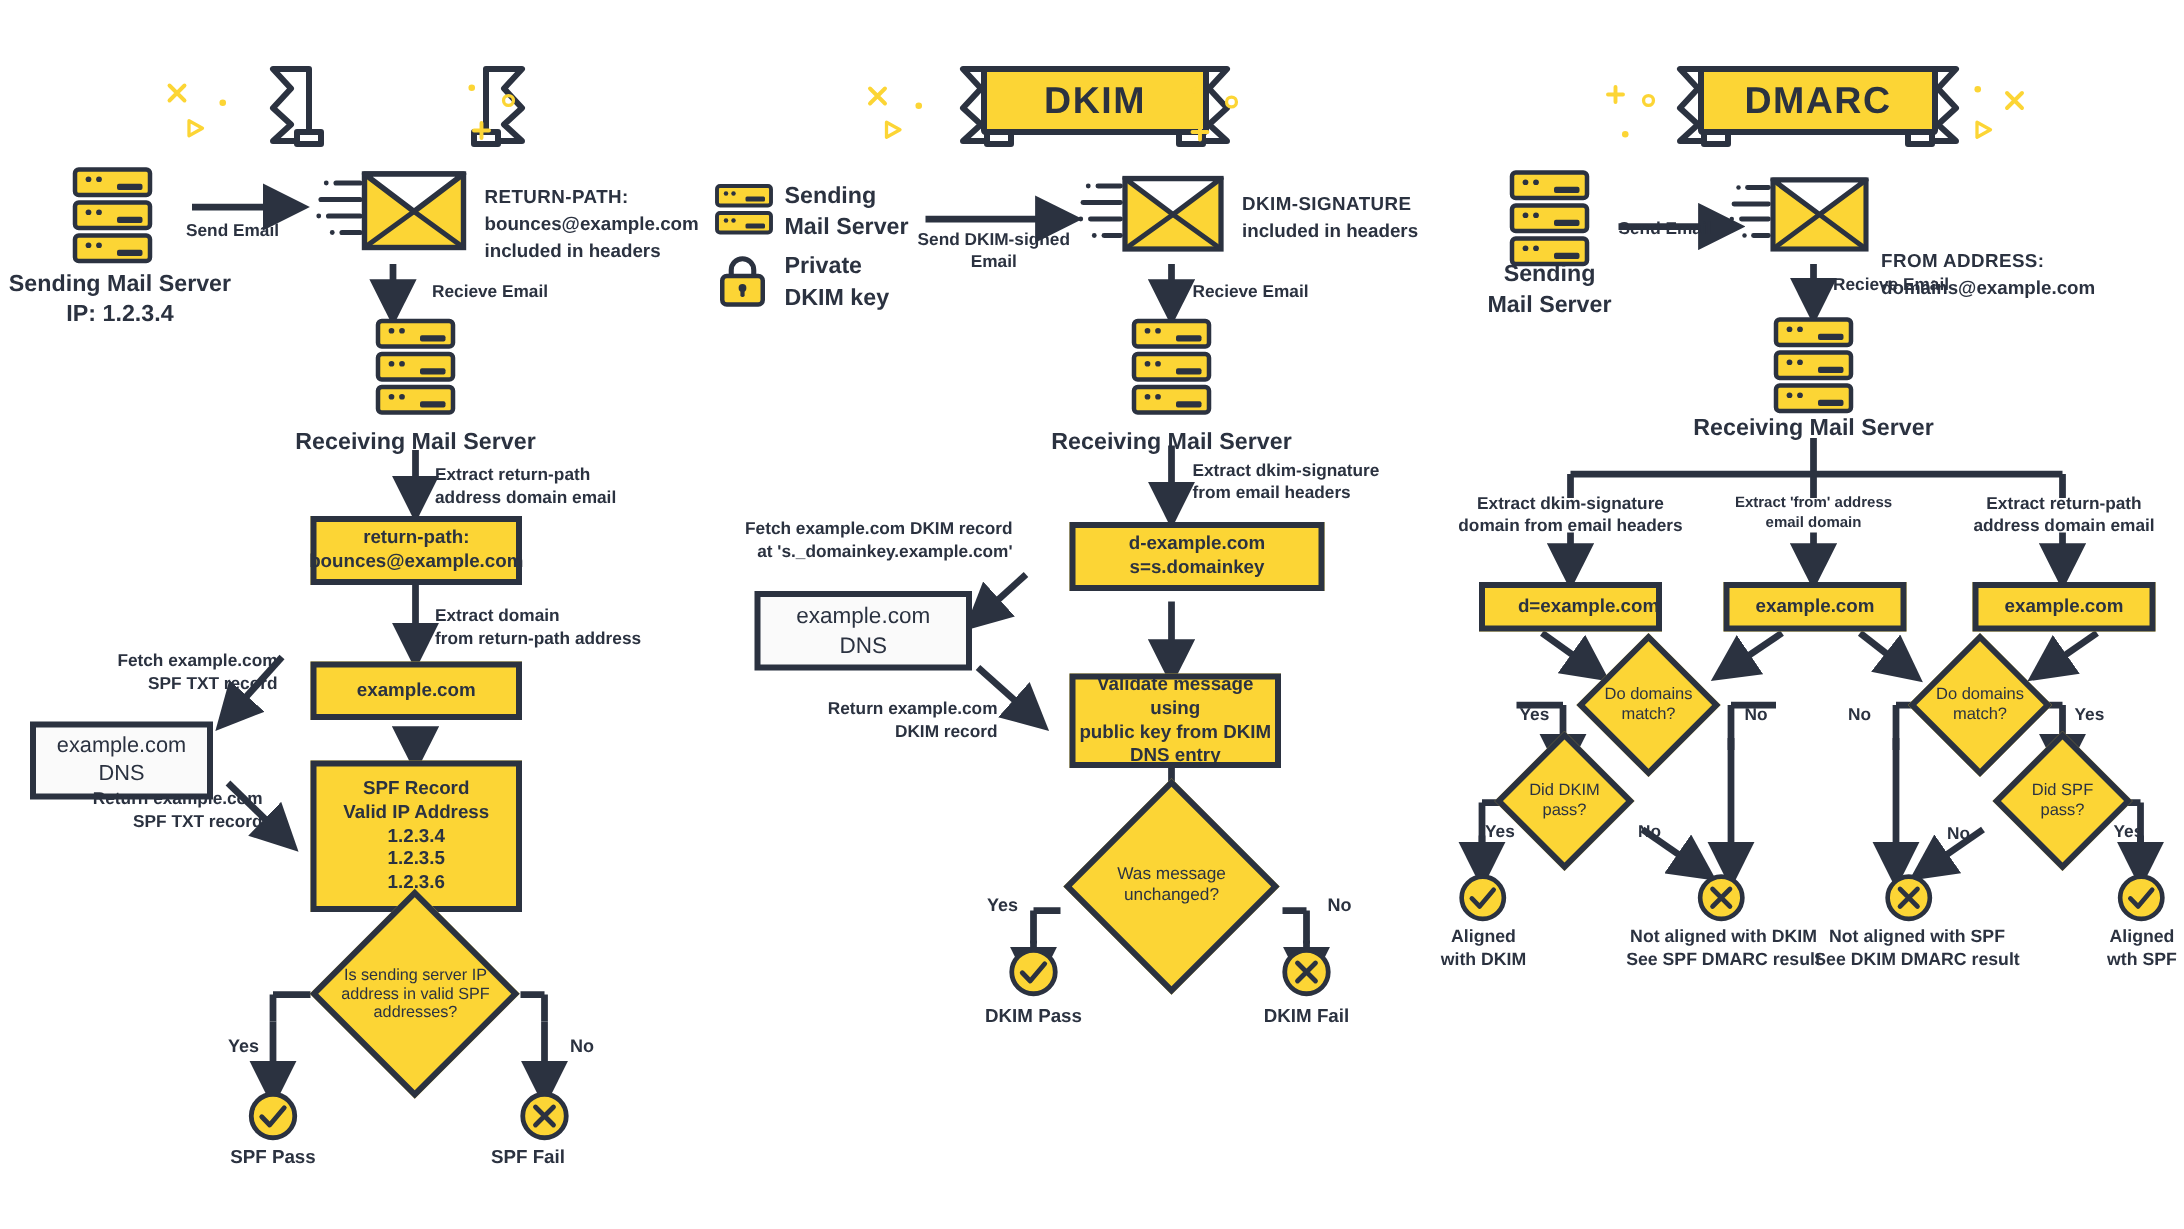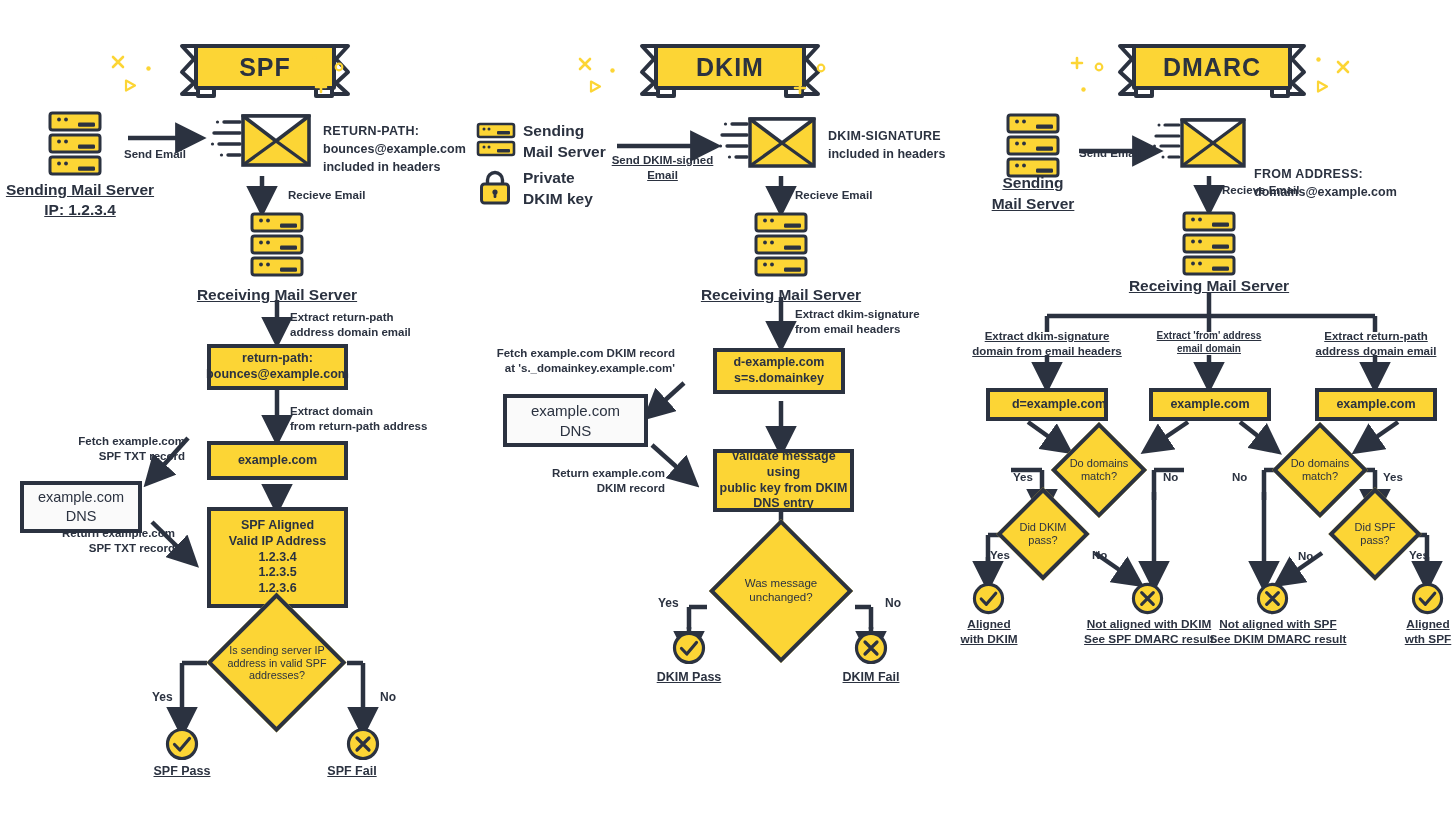--- a/index.html
+++ b/index.html
@@ -59,21 +59,21 @@
   .diamond .dtext {
     position: absolute; left: 0; top: 0; width: 100%; height: 100%;
     display: flex; align-items: center; justify-content: center;
     text-align: center; font-weight: normal; color: #2b3240;
     line-height: 1.2; z-index: 2;
   }
 
   
   .lbl { position: absolute; color: #2b3240; line-height: 1.3; }
   .lbl.b { font-weight: bold; }
-  .lbl.c { text-align: center; text-decoration: underline; }
+  .lbl.c { text-align: center; }
   .lbl.r { text-align: right; }
 
   
   .resc { position: absolute; }
   .resc svg { display: block; }
 
   
   .conn { position: absolute; left: 0; top: 0; width: 1456px; height: 819px;
           pointer-events: none; overflow: visible; }
 
@@ -172,21 +172,20 @@
     </g>
   </svg>
 
   <div class="banner" style="left:170px;top:42px;width:190px;height:56px;">
     <svg width="190" height="56" viewBox="0 0 190 56">
       <path d="M12,4 L36,4 L36,52 L12,52 L24,41 L12,30 L24,17 Z" fill="#ffffff" stroke="#2b3240" stroke-width="4" stroke-linejoin="round"></path>
       <path d="M178,4 L154,4 L154,52 L178,52 L166,41 L178,30 L166,17 Z" fill="#ffffff" stroke="#2b3240" stroke-width="4" stroke-linejoin="round"></path>
       <path d="M28,46 L44,46 L44,54 L28,54 Z" fill="#ffffff" stroke="#2b3240" stroke-width="4" stroke-linejoin="round"></path>
       <path d="M162,46 L146,46 L146,54 L162,54 Z" fill="#ffffff" stroke="#2b3240" stroke-width="4" stroke-linejoin="round"></path>
     </svg>
-    <div class="plate" style="left:24px;top:2px;width:142px;height:46px;font-size:25px;">SPF</div>
   </div>
 
   <div class="icon" style="left:111px;top:55px;">
     <svg width="14" height="14" viewBox="0 0 14 14">
         <path d="M2,2 L12,12 M12,2 L2,12" stroke="#fcd535" stroke-width="2.6" stroke-linecap="round"></path>
       </svg>
   </div>
   <div class="icon" style="left:124px;top:79px;">
     <svg width="13" height="13" viewBox="0 0 13 13">
         <path d="M2,1.5 L11,6.5 L2,11.5 Z" fill="none" stroke="#fcd535" stroke-width="2.2" stroke-linejoin="round"></path>
@@ -299,21 +298,21 @@
 SPF TXT record</div>
 
   <div class="wbox" style="left:20px;top:481px;width:122px;height:52px;font-size:14.5px;">
     <div>example.com</div>
     <div>DNS</div>
   </div>
 
   <div class="lbl b r" style="left:20px;top:526px;width:155px;font-size:11.5px;white-space:pre-line;">Return example.com
 SPF TXT record</div>
 
-  <div class="ybox" style="left:207px;top:507px;width:141px;height:101px;font-size:12.5px;white-space:pre-line;">SPF Aligned
+  <div class="ybox" style="left:207px;top:507px;width:141px;height:101px;font-size:12.5px;white-space:pre-line;">SPF Record
 Valid IP Address
 1.2.3.4
 1.2.3.5
 1.2.3.6</div>
 
   <div class="diamond" style="left:207px;top:634px;width:140px;height:58px;">
     <div class="shape" style="width:99px;height:99px;left:20px;top:-21px;"></div>
     <div class="dtext" style="font-size:10.8px;white-space:pre-line;">Is sending server IP
 address in valid SPF
 addresses?</div>
@@ -454,21 +453,21 @@
         <rect x="30" y="33.5" width="17" height="4.2" rx="1.3"></rect>
         <rect x="30" y="55.5" width="17" height="4.2" rx="1.3"></rect>
       </g>
     </svg>
   </div>
   <div class="lbl b c" style="left:681px;top:285px;width:200px;font-size:15.5px;">Receiving Mail Server</div>
 
   <div class="lbl b" style="left:795px;top:307px;font-size:11.5px;white-space:pre-line;">Extract dkim-signature
 from email headers</div>
 
-  <div class="ybox" style="left:713px;top:348px;width:132px;height:46px;font-size:12.5px;white-space:pre-line;">d-example.com
+  <div class="ybox" style="left:713px;top:348px;width:170px;height:46px;font-size:12.5px;white-space:pre-line;">d-example.com
 s=s.domainkey</div>
 
   <div class="lbl b r" style="left:490px;top:346px;width:185px;font-size:11.5px;white-space:pre-line;">Fetch example.com DKIM record
 at  's._domainkey.example.com'</div>
 
   <div class="wbox" style="left:503px;top:394px;width:145px;height:53px;font-size:15px;">
     <div>example.com</div>
     <div>DNS</div>
   </div>
 

